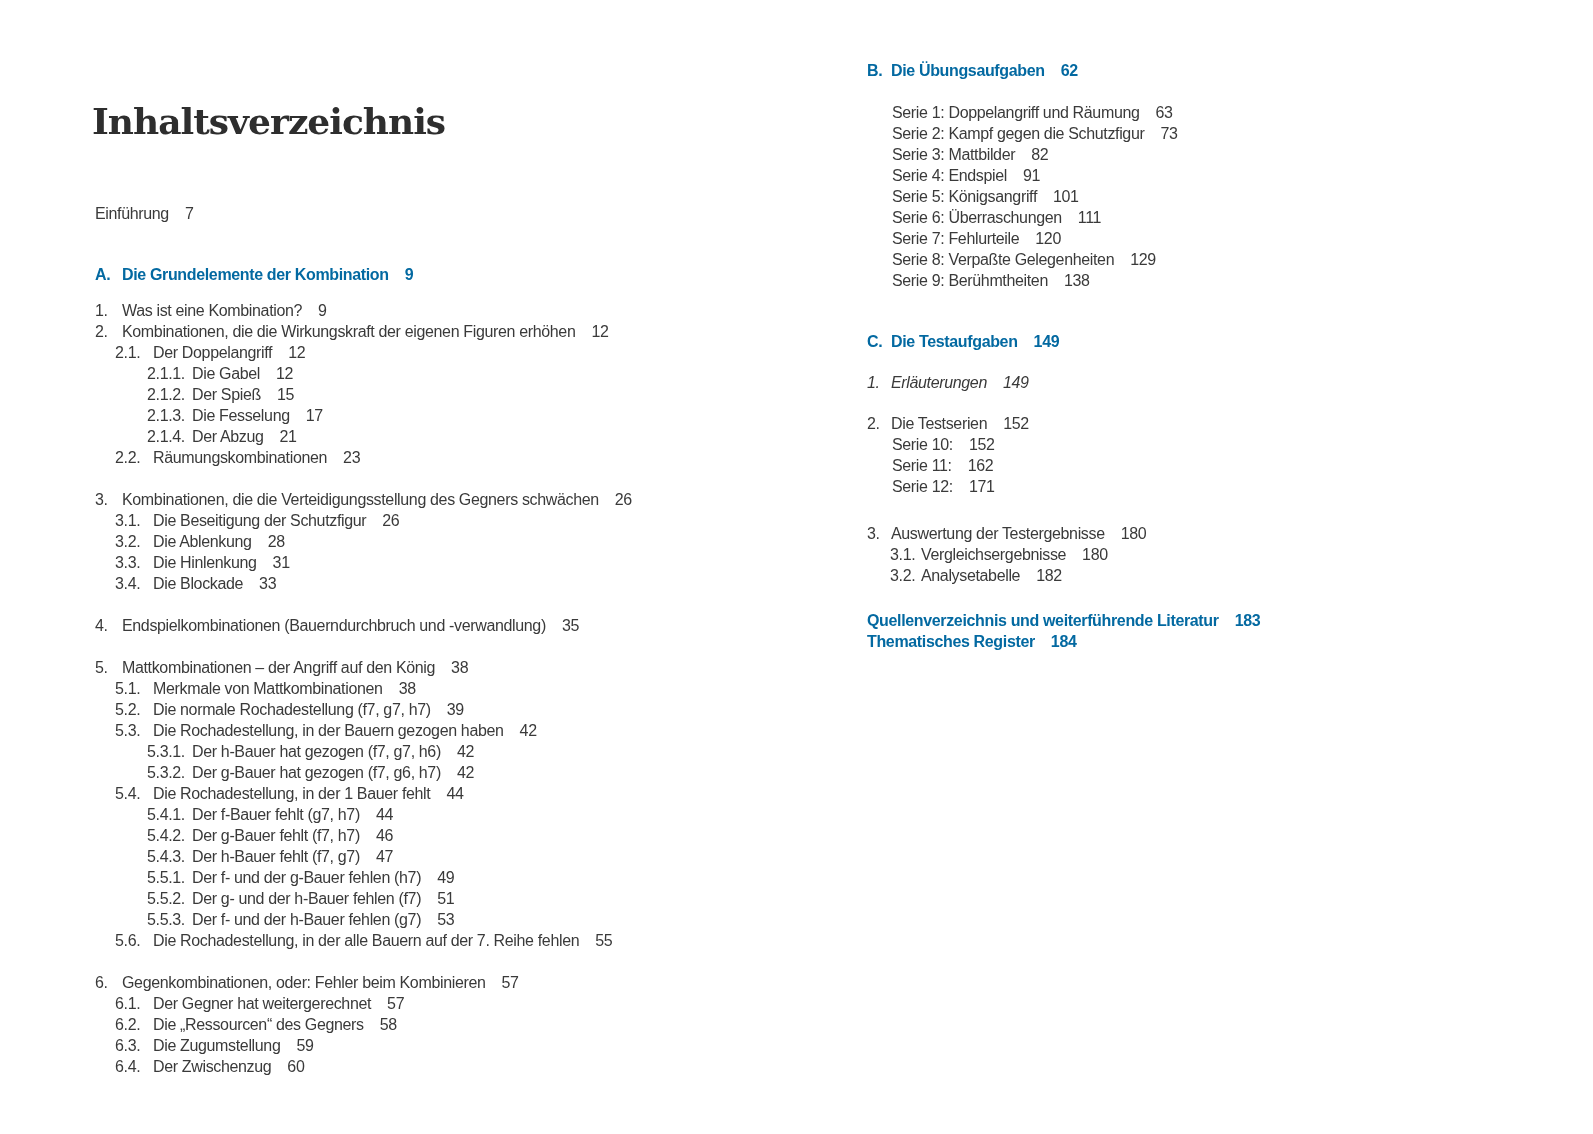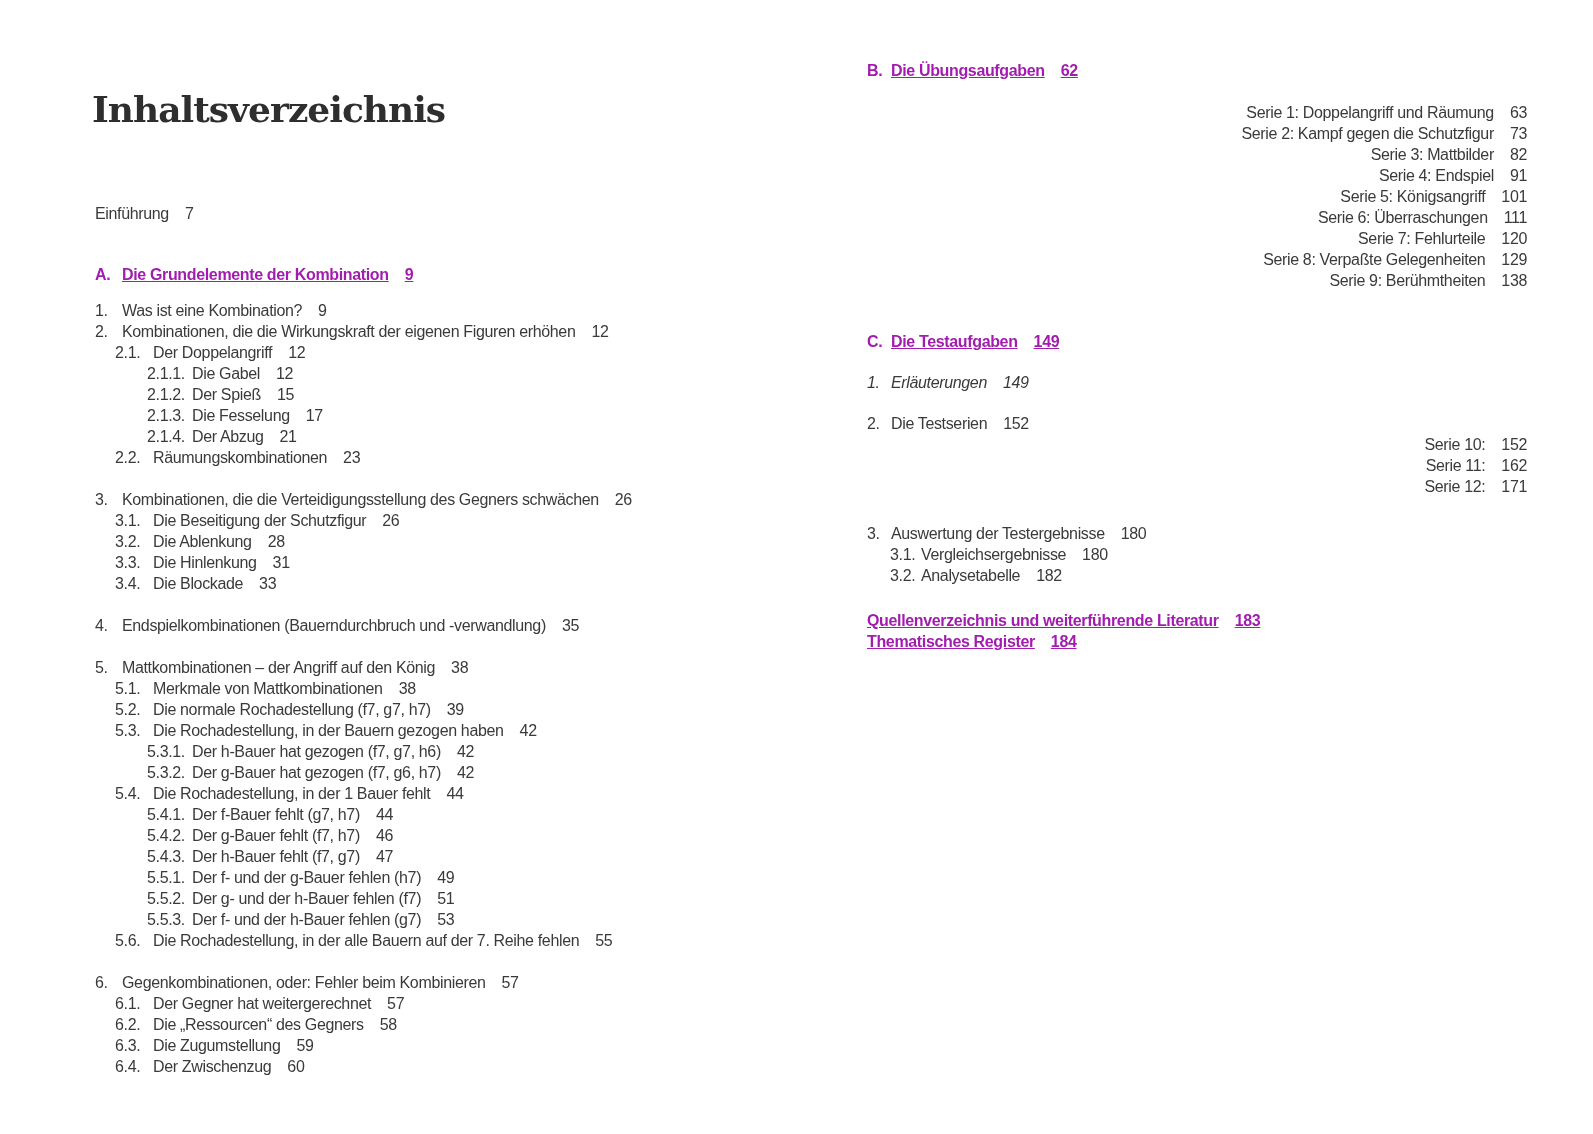--- a/index.html
+++ b/index.html
@@ -3,42 +3,42 @@
 <meta charset="utf-8">
 <style>
   html,body{margin:0;padding:0;}
   body{
     width:1593px;height:1134px;background:#ffffff;
     font-family:"Liberation Sans","DejaVu Sans",sans-serif;
     color:#3a3a3a;
   }
   .page{position:relative;width:1593px;height:1134px;background:#ffffff;overflow:hidden;}
   .title{
-    position:absolute;left:92px;top:88px;margin:0;
+    position:absolute;left:92px;top:100px;margin:0;
     font-family:"DejaVu Serif","Liberation Serif",serif;
     font-weight:700;font-size:36px;letter-spacing:-1px;color:#2e2e2e;
   }
   .col{position:absolute;top:0;font-size:16px;line-height:21px;letter-spacing:-0.35px;}
   .col-left{left:95px;width:680px;padding-top:203px;}
   .col-right{left:867px;width:660px;padding-top:60px;}
   .row{white-space:nowrap;}
   .num{display:inline-block;}
   
   .col-left .lvl0 .num{width:27px;}
   .col-left .lvl1{padding-left:20px;}
   .col-left .lvl1 .num{width:38px;}
   .col-left .lvl2{padding-left:52px;}
   .col-left .lvl2 .num{width:45px;}
   
   .col-right .lvl0 .num{width:24px;}
   .col-right .lvl1{padding-left:23px;}
   .col-right .lvl1 .num{width:31px;}
-  .col-right .serie{padding-left:25px;text-align:right;}
+  .col-right .serie{padding-left:25px;}
   .pgnum{margin-left:16px;}
-  .bold{font-weight:700;color:#a21caf;text-decoration:underline;}
+  .bold{font-weight:700;color:#0369a1;}
 </style>
 </head>
 <body>
 
 <div class="page">
   <h1 class="title">Inhaltsverzeichnis</h1>
   <div class="col col-left" id="col-left">
       <div class="row lvl0"><span class="label">Einführung</span><span class="pgnum">7</span></div>
       <div class="row lvl0 bold" style="margin-top: 40px;"><span class="num">A.</span><span class="label">Die Grundelemente der Kombination</span><span class="pgnum">9</span></div>
       <div class="row lvl0" style="margin-top: 15px;"><span class="num">1.</span><span class="label">Was ist eine Kombination?</span><span class="pgnum">9</span></div>

